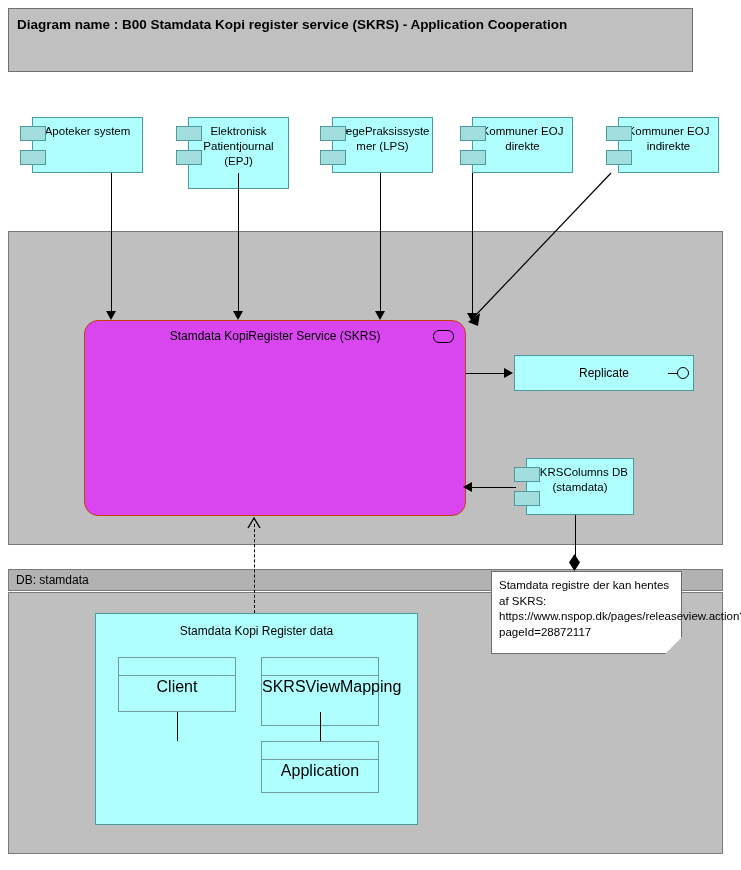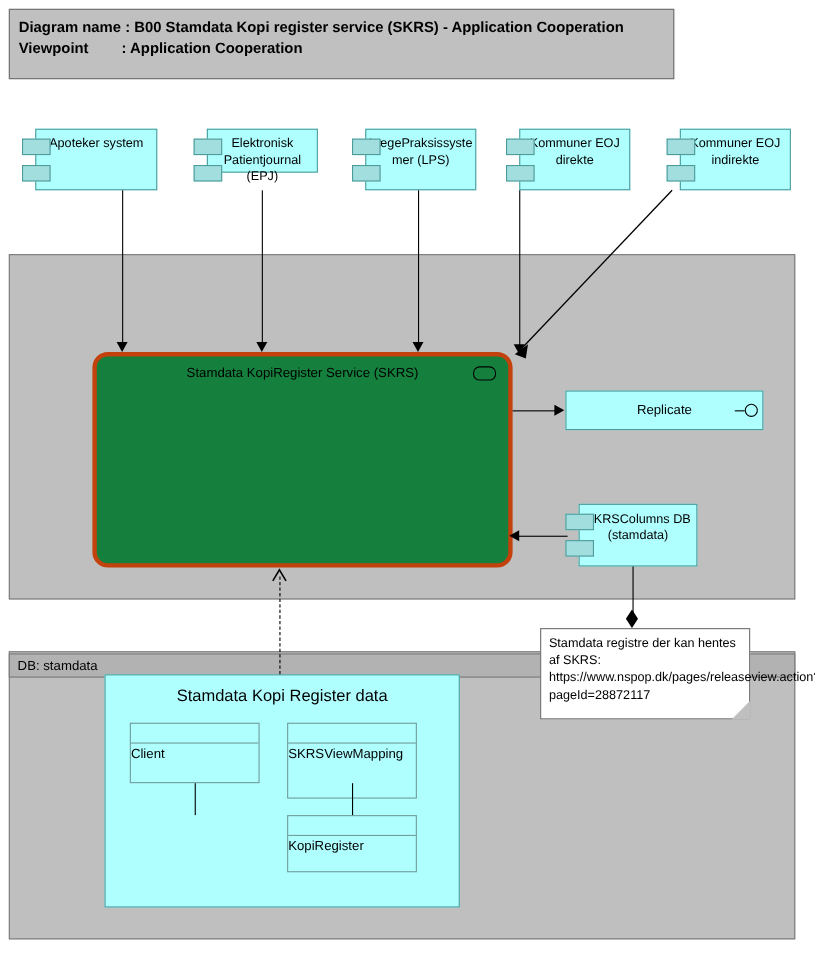--- a/index.html
+++ b/index.html
@@ -7,21 +7,21 @@
     width:741px;height:870px;
     background:#ffffff;
     font-family:"Liberation Sans", sans-serif;
     color:#000000;
     overflow:hidden;
   }
   #stage{position:relative;width:741px;height:870px;}
 
   
   .title-box{
-    position:absolute;left:8px;top:8px;width:605px;height:64px;
+    position:absolute;left:8px;top:8px;width:685px;height:64px;
     background:#c0c0c0;border:1px solid #6e6e6e;
     box-sizing:border-box;
     padding:6px 0 0 8px;
   }
   .title-line{
     font-weight:bold;font-size:13.5px;line-height:19px;white-space:pre;
   }
 
   
   .group-body{
@@ -48,21 +48,21 @@
   .component .tab{
     position:absolute;left:0;width:26px;height:15px;
     background:#a3dede;border:1px solid #4d9c9c;box-sizing:border-box;
   }
   .component .tab.t1{top:9px;}
   .component .tab.t2{top:33px;}
 
   
   .service-box{
     position:absolute;
-    background:#15803d;border:4px solid #c2410c;
+    background:#d946ef;border:1px solid #c2410c;
     border-radius:14px;box-sizing:border-box;
   }
   .service-label{
     position:absolute;left:0;right:0;top:8px;text-align:center;
     font-size:12px;
   }
   .iface-oval{
     position:absolute;width:19px;height:11px;
     border:1.4px solid #000;border-radius:6px;background:transparent;
   }
@@ -80,31 +80,31 @@
   
   .lollipop{position:absolute;}
   .lollipop .stem{position:absolute;left:0;top:6px;width:9px;height:1.4px;background:#000;}
   .lollipop .ball{position:absolute;left:9px;top:0;width:12px;height:12px;border:1.4px solid #000;border-radius:50%;box-sizing:border-box;}
 
   
   .data-box{
     position:absolute;background:#b0ffff;border:1px solid #4d9c9c;box-sizing:border-box;
   }
   .data-title{
-    position:absolute;left:0;right:0;top:10px;text-align:center;font-size:15px;
+    position:absolute;left:0;right:0;top:10px;text-align:center;font-size:12px;
   }
   .table-node{
     position:absolute;background:#b0ffff;border:1px solid #6f9c9c;box-sizing:border-box;
   }
   .table-node .hdrbar{
     position:absolute;left:0;right:0;top:0;height:17px;
     border-bottom:1px solid #6f9c9c;
   }
   .table-node .tname{
-    position:absolute;left:0;right:0;top:20px;text-align:left;font-size:12px;
+    position:absolute;left:0;right:0;top:20px;text-align:center;font-size:16px;
   }
 
   
   .note{
     position:absolute;background:#ffffff;border:1px solid #6e6e6e;
     box-sizing:border-box;padding:6px 7px 0 7px;
     font-size:11.5px;line-height:15.5px;
   }
   .note .fold{
     position:absolute;right:-1px;bottom:-1px;width:0;height:0;
@@ -137,27 +137,26 @@
   }
   svg.overlay{position:absolute;left:0;top:0;width:741px;height:870px;pointer-events:none;}
 </style>
 </head>
 <body>
 
 <div id="stage">
 
   <div class="title-box">
     <div class="title-line">Diagram name : B00 Stamdata Kopi register service (SKRS) - Application Cooperation</div>
-    <div class="title-line">Viewpoint        : Application Cooperation</div>
   </div>
 
   <div class="group-body" style="left:8px;top:231px;width:715px;height:314px;"></div>
 
   <div class="group-body" style="left:8px;top:592px;width:715px;height:262px;"></div>
-  <div class="group-tab" style="left:8px;top:594px;width:715px;height:22px;">DB: stamdata</div>
+  <div class="group-tab" style="left:8px;top:569px;width:715px;height:22px;">DB: stamdata</div>
 
   <div class="service-box" style="left:84px;top:320px;width:382px;height:196px;">
     <div class="service-label">Stamdata KopiRegister Service (SKRS)</div>
     <div class="iface-oval" style="right:11px;top:9px;"></div>
   </div>
 
   <div class="plain-box" style="left:514px;top:355px;width:180px;height:36px;">
     <div class="lbl">Replicate</div>
   </div>
   <div class="lollipop" style="left:668px;top:367px;width:22px;height:12px;">
@@ -174,21 +173,21 @@
   </div>
 
   <div class="component" style="left:20px;top:117px;width:123px;height:56px;">
     <div class="cbody">
       <span class="clabel">Apoteker system</span>
     </div>
     <div class="tab t1"></div>
     <div class="tab t2"></div>
   </div>
 
-  <div class="component" style="left:176px;top:117px;width:113px;height:40px;">
+  <div class="component" style="left:176px;top:117px;width:113px;height:72px;">
     <div class="cbody">
       <span class="clabel">Elektronisk Patientjournal (EPJ)</span>
     </div>
     <div class="tab t1"></div>
     <div class="tab t2"></div>
   </div>
 
   <div class="component" style="left:320px;top:117px;width:113px;height:56px;">
     <div class="cbody">
       <span class="clabel">LægePraksissyste mer (LPS)</span>
@@ -223,21 +222,21 @@
   </div>
 
   <div class="table-node" style="left:261px;top:657px;width:118px;height:69px;">
     <div class="hdrbar"></div>
     <div class="tname">SKRSViewMapping</div>
   </div>
 
 
   <div class="table-node" style="left:261px;top:741px;width:118px;height:52px;">
     <div class="hdrbar"></div>
-    <div class="tname">KopiRegister</div>
+    <div class="tname">Application</div>
   </div>
 
   <div class="note" style="left:491px;top:571px;width:191px;height:83px;">
     <span>Stamdata registre der kan hentes af SKRS: https://www.nspop.dk/pages/releaseview.action?pageId=28872117</span>
     <div class="fold"></div>
   </div>
 
   <div class="vline" style="left:111px;top:173px;height:140px;"></div>
   <div class="arrow-down" style="left:106px;top:311px;"></div>
 

